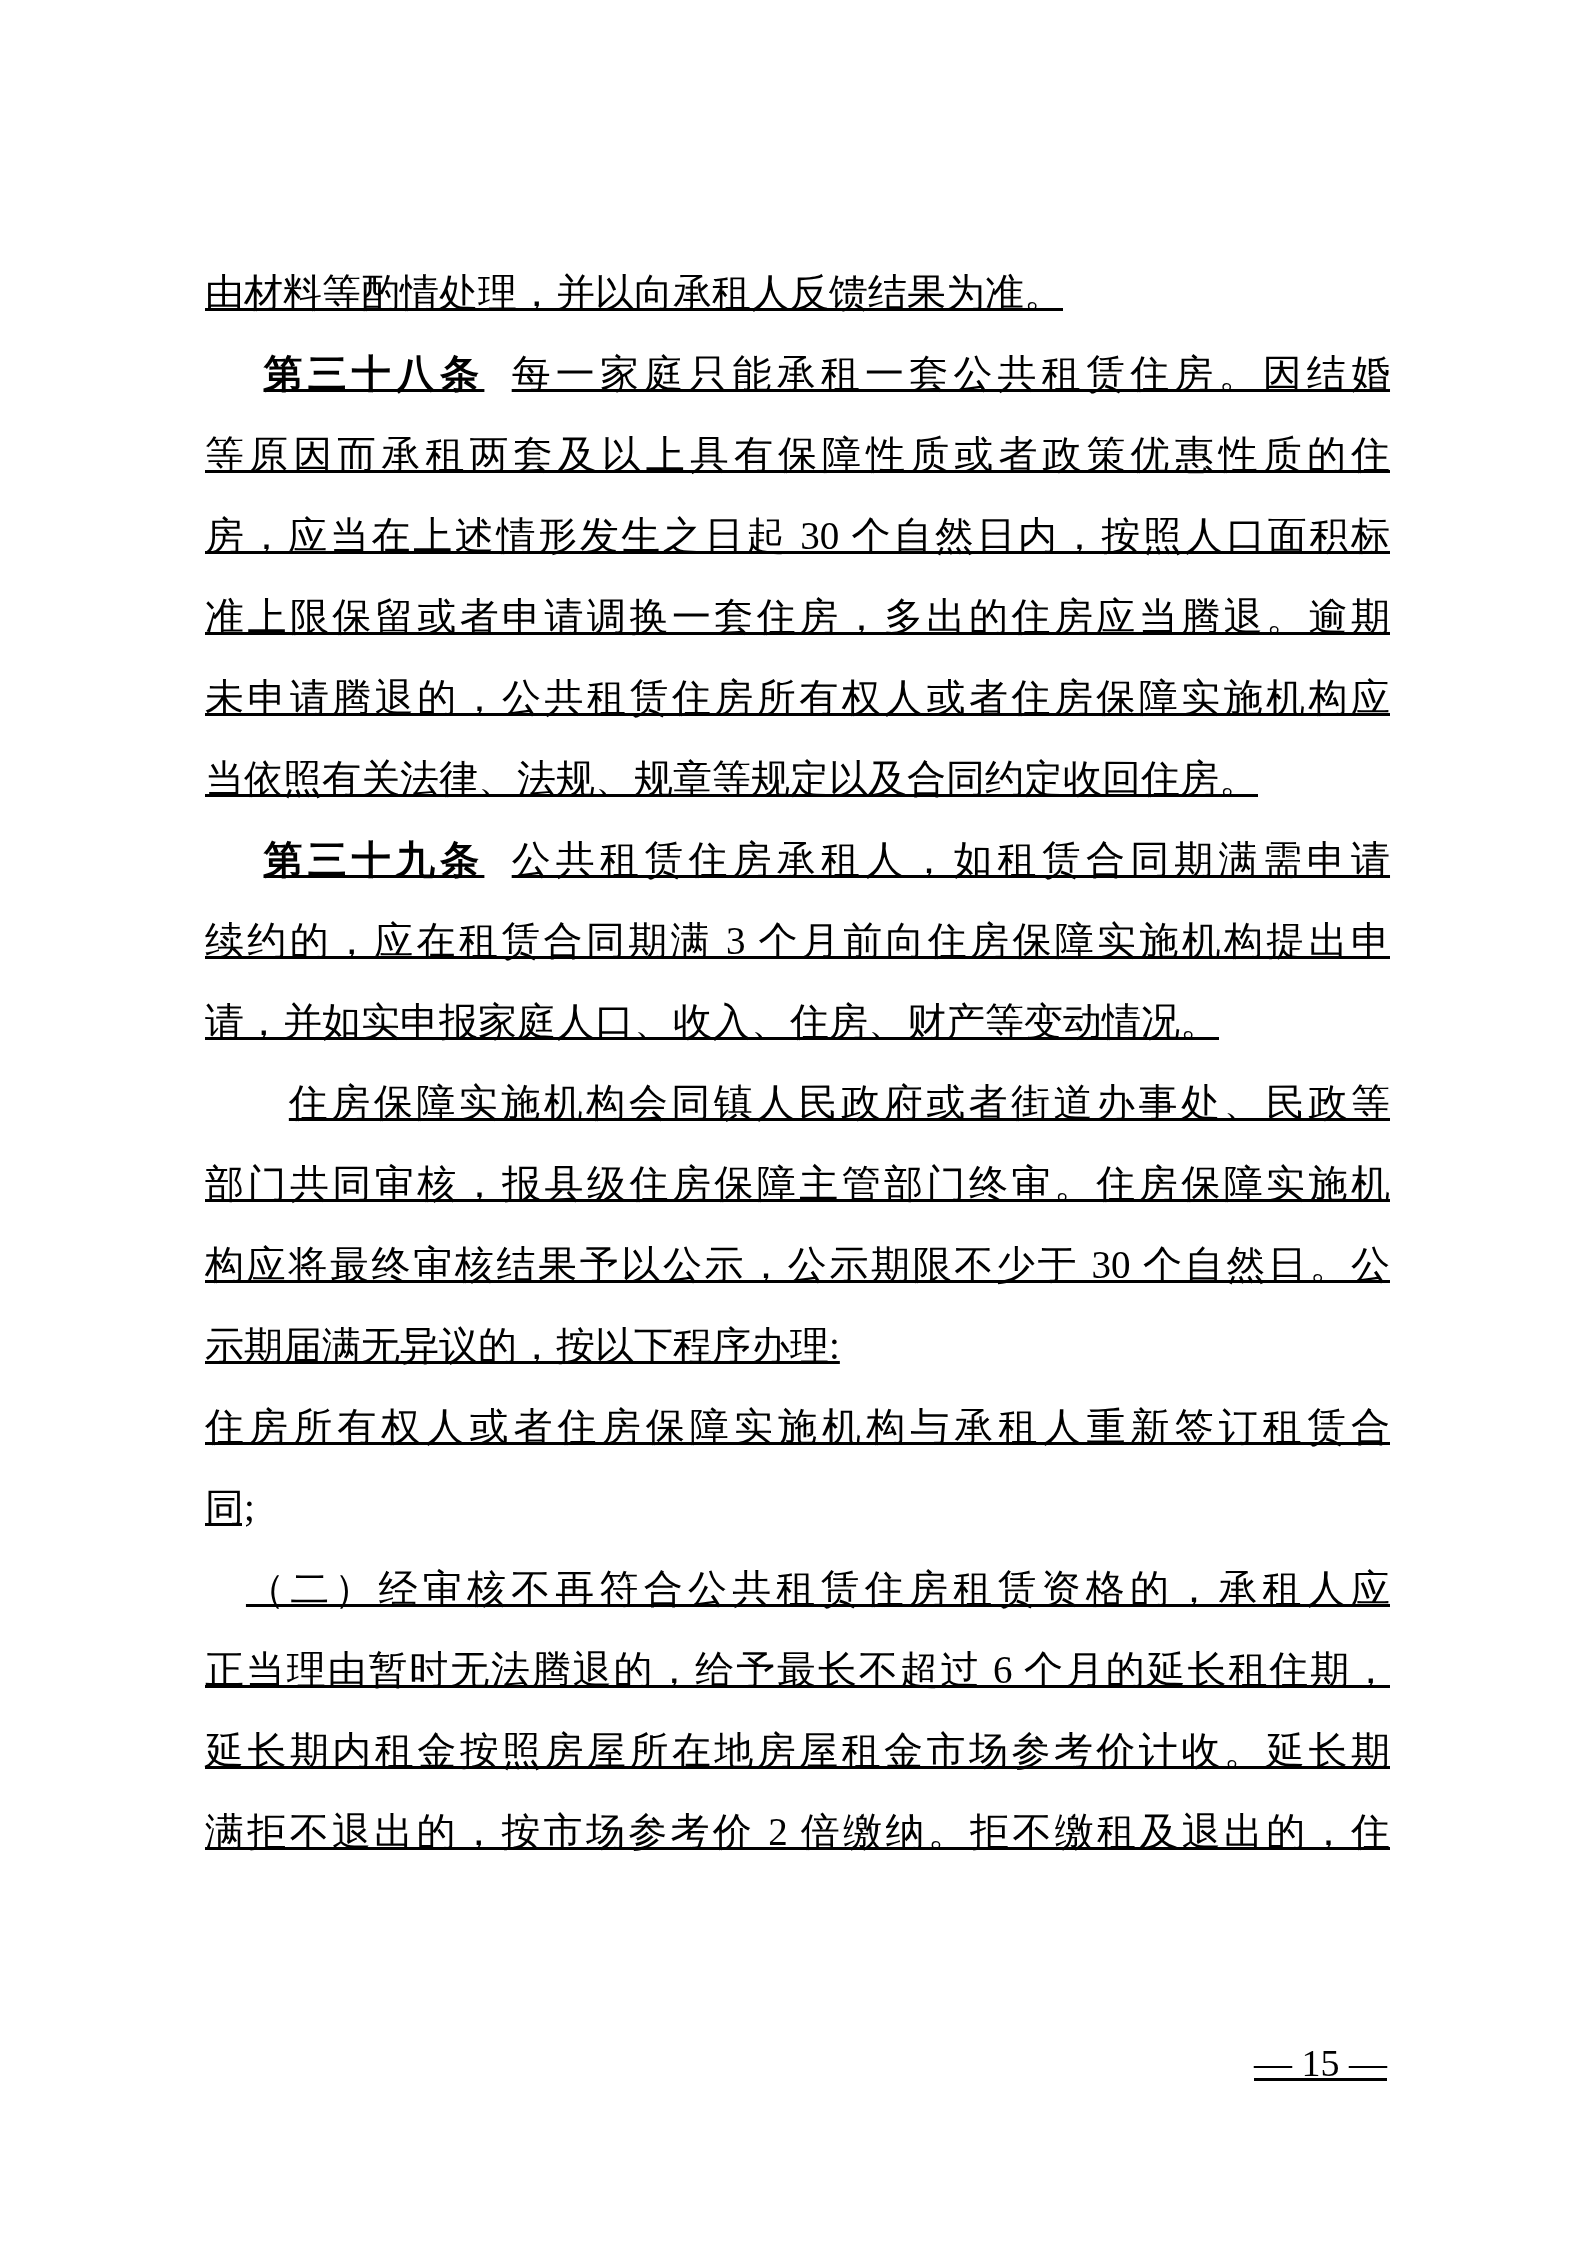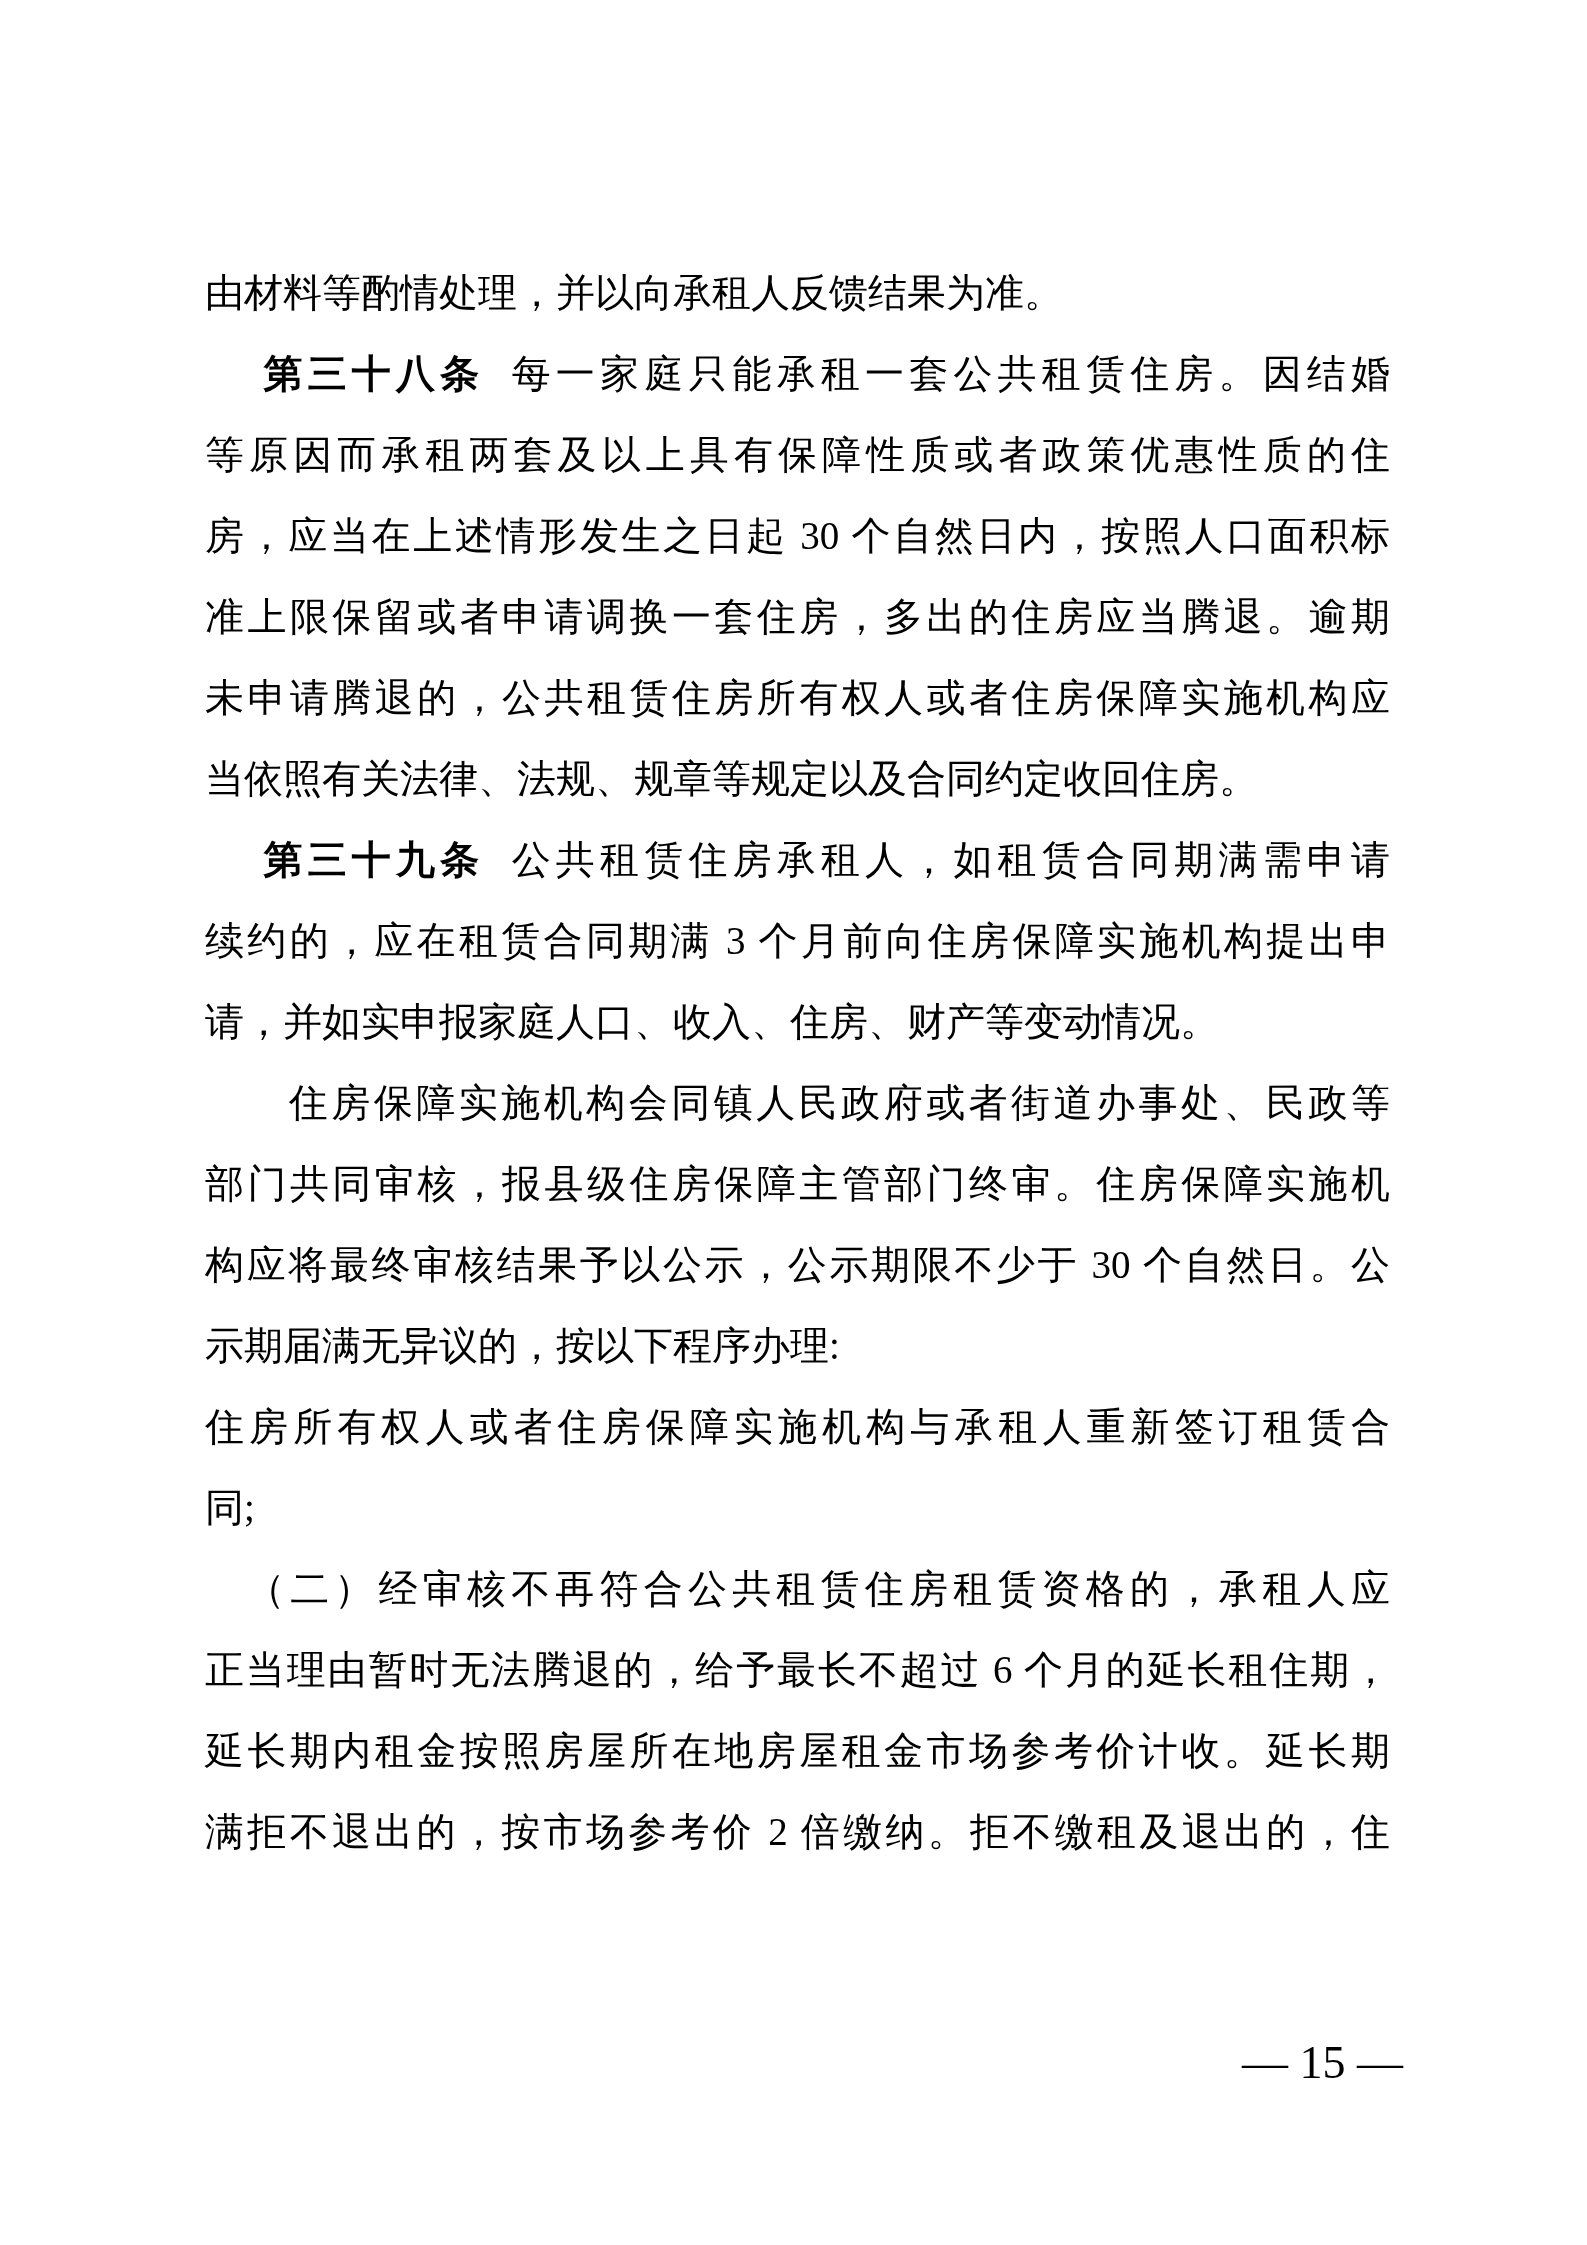--- a/index.html
+++ b/index.html
@@ -31,43 +31,45 @@
   .line {
     height: 81px;
     line-height: 81px;
     font-size: 39px;
     letter-spacing: 0;
     text-align: justify;
     text-align-last: justify;
     text-justify: inter-character;
     white-space: normal;
     overflow: visible;
+    text-decoration: underline;
   }
   .last {
     text-align: left;
     text-align-last: left;
   }
   .ind-h { text-indent: 1.5em; }
   .ind-p { text-indent: 2.15em; }
   .ind-l { text-indent: 1.05em; }
   .b {
     font-weight: bold;
     font-family: "Liberation Sans", "DejaVu Sans", sans-serif;
     margin-right: 0.7em;
   }
   .page-number {
     position: absolute;
-    left: 218px;
+    left: 202px;
     top: 2033px;
     width: 1185px;
     height: 60px;
     line-height: 60px;
-    font-size: 46px;
+    font-size: 38px;
     text-align: right;
     text-align-last: right;
+    text-decoration: underline;
   }
 </style>
 </head>
 <body>
 
 <div class="page">
   <div class="content">
     <div class="line last">由材料等酌情处理，并以向承租人反馈结果为准。</div>
     <div class="line ind-h"><span class="b">第三十八条</span><span>每一家庭只能承租一套公共租赁住房。因结婚</span></div>
     <div class="line">等原因而承租两套及以上具有保障性质或者政策优惠性质的住</div>

